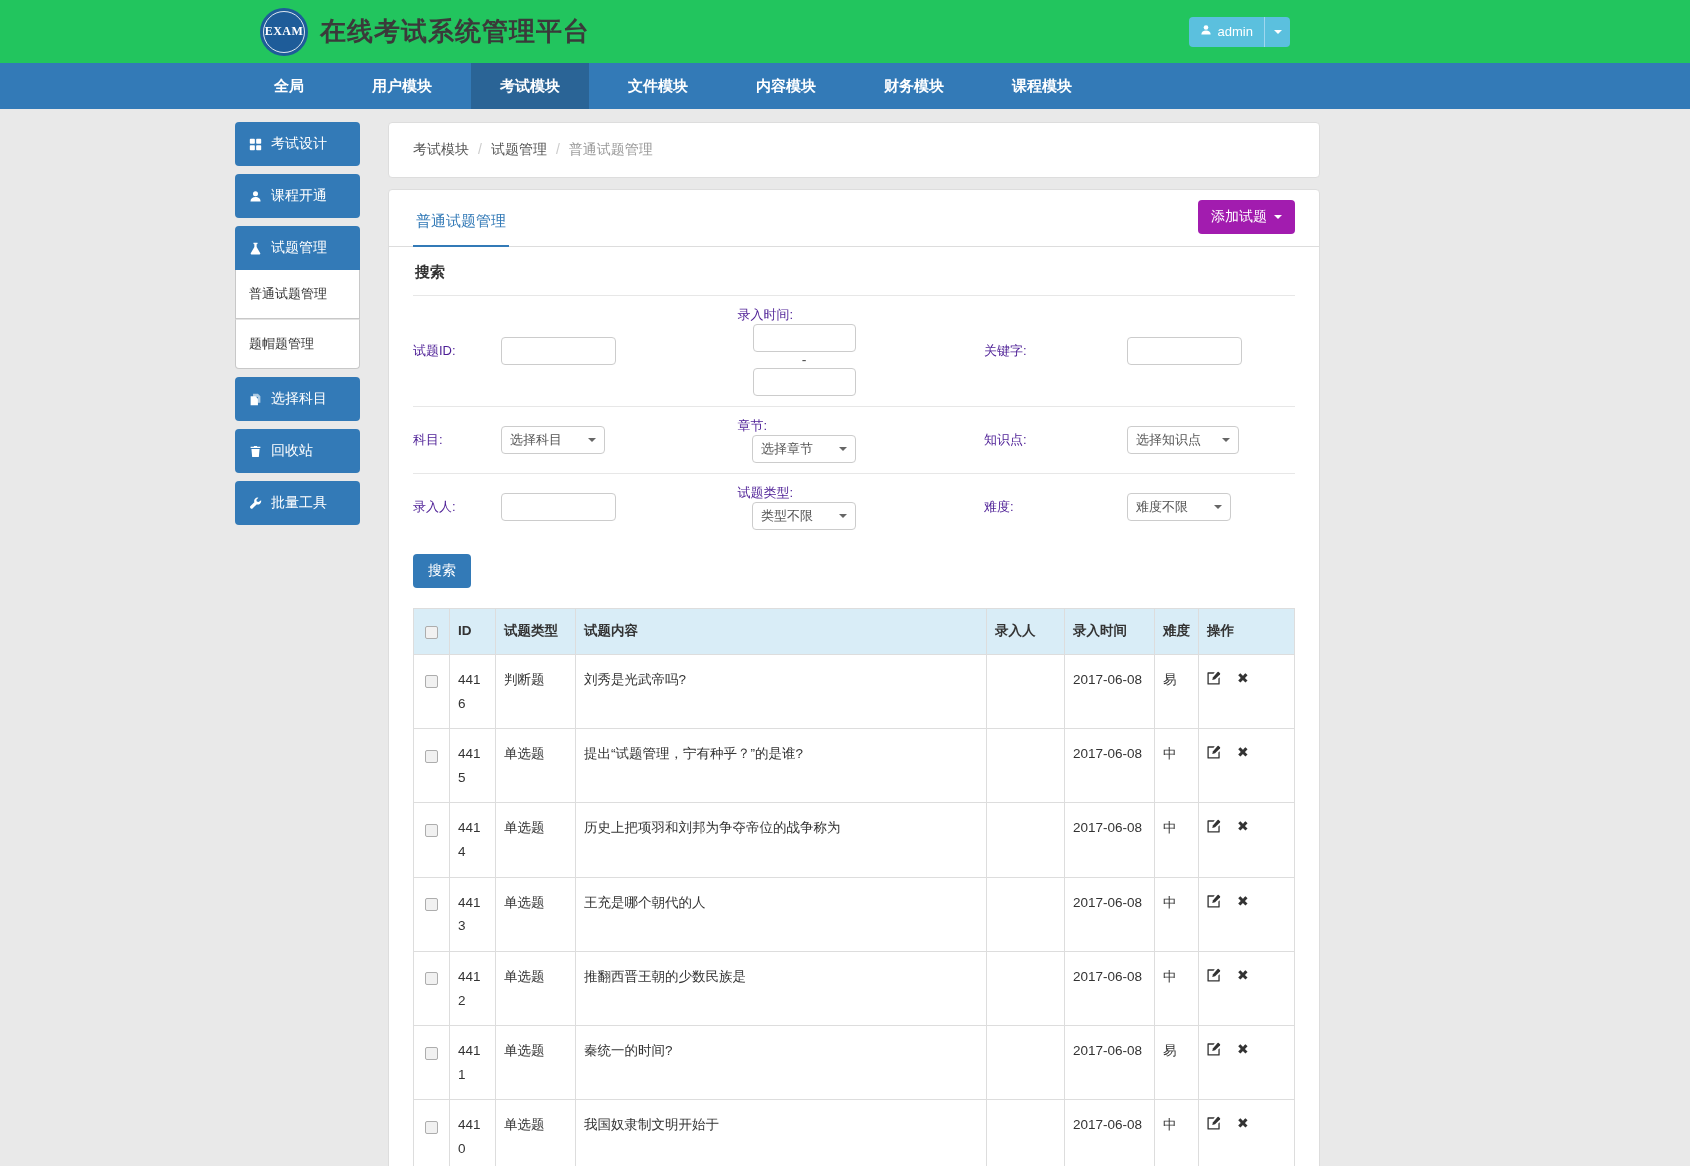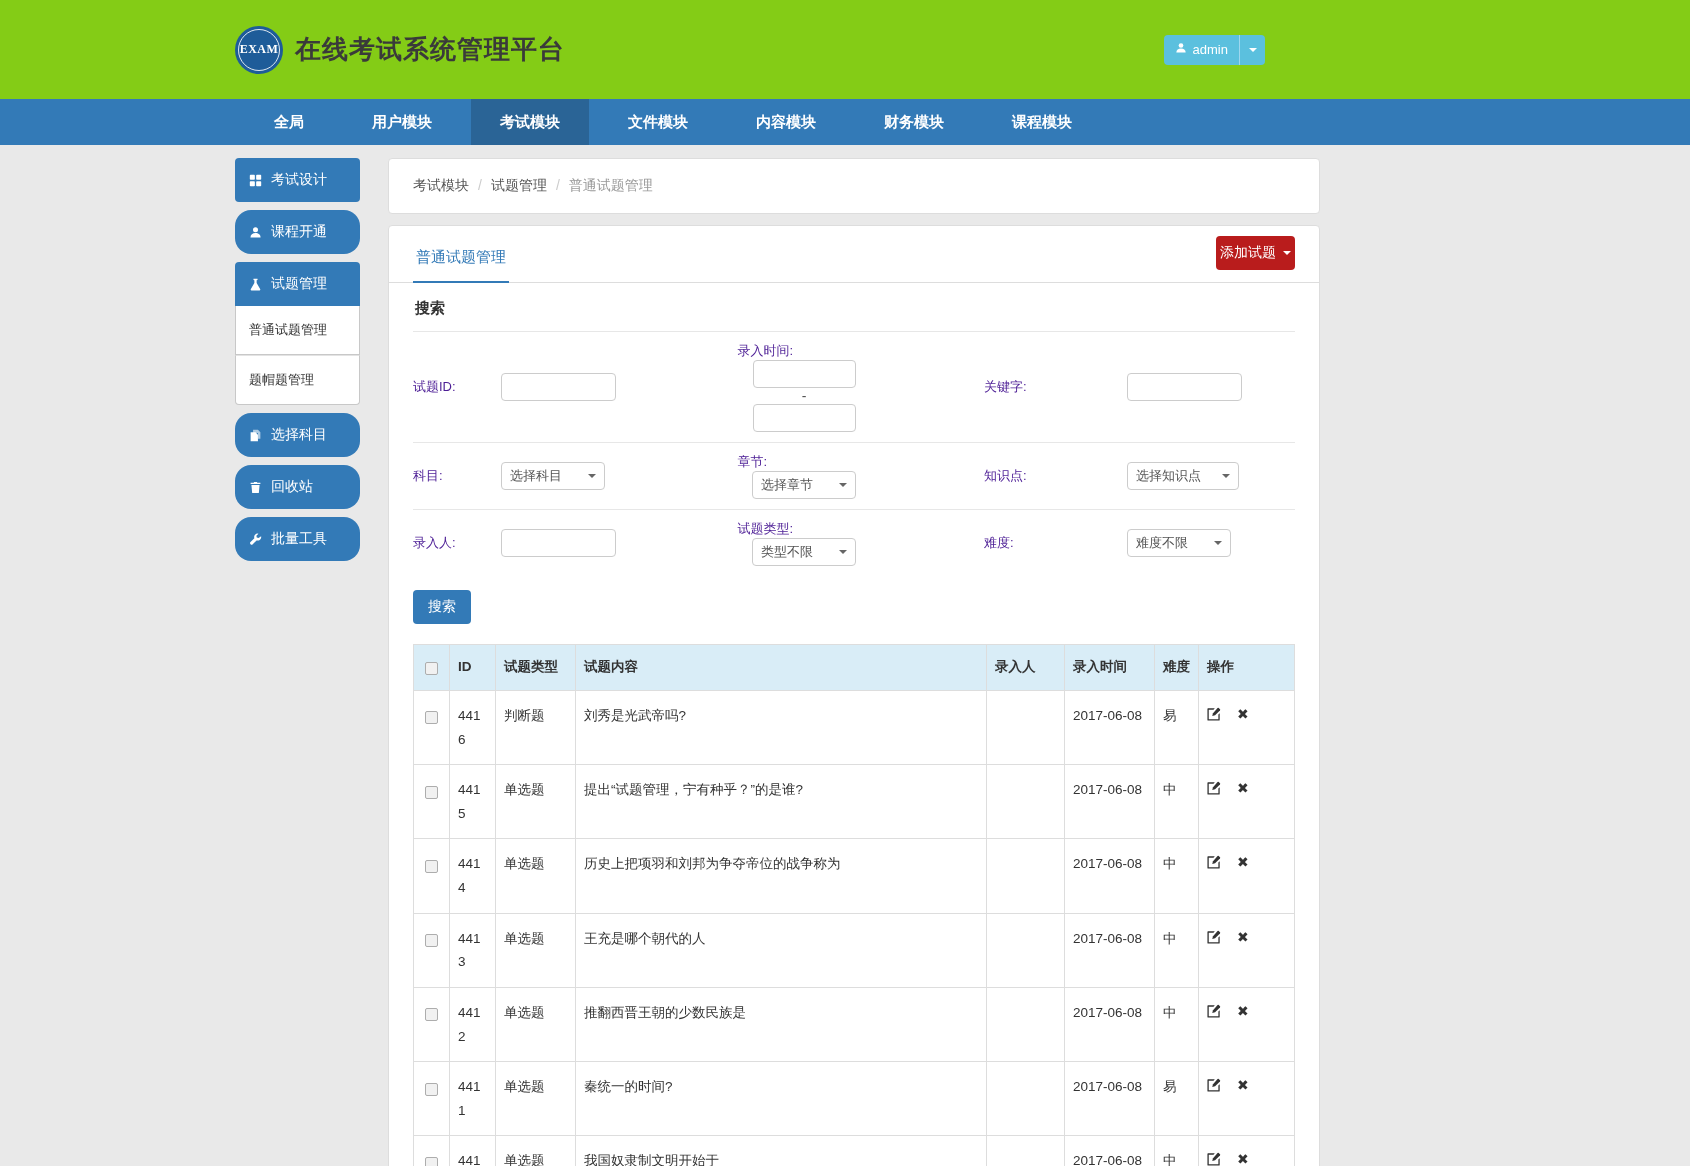--- a/index.html
+++ b/index.html
@@ -4,21 +4,21 @@
 <style>
   * { box-sizing: border-box; margin: 0; padding: 0; }
   html,body { width:1690px; height:1166px; overflow:hidden; }
   body {
     background:#e9e9e9;
     font-family:"Liberation Sans","DejaVu Sans",sans-serif;
     color:#333;
     font-size:14px;
   }
   
-  .topbar { background:#84cc16; height:99px; position:relative; }
+  .topbar { background:#22c55e; height:63px; position:relative;padding-left:25px; }
   .header-inner { margin-left:235px; width:1085px; height:100%; display:flex; align-items:center; position:relative; }
   .brand { display:flex; align-items:center; gap:12px; }
   .logo {
     width:48px; height:48px; border-radius:50%;
     background:#1e5c99; color:#fff; position:relative;
     display:flex; align-items:center; justify-content:center;
     font-size:12px; font-weight:bold; letter-spacing:.5px;
     font-family:"Liberation Serif","DejaVu Serif",serif;
   }
   .logo::before { content:""; position:absolute; inset:3px; border:1px solid rgba(255,255,255,.85); border-radius:50%; }
@@ -39,42 +39,42 @@
   .nav-item.active { background:#2a6496; }
   
   .content-wrap { display:flex; align-items:flex-start; margin:13px 0 0 235px; width:1085px; gap:28px; }
   
   .sidebar-list { width:125px; list-style:none; }
   .side-item { cursor:pointer; }
   .side-item.button {
     background:#337ab7; color:#fff; border-radius:4px;
     padding:13px 13px; font-size:14px; display:flex; align-items:center; gap:9px;
   }
-  .side-item.button:not(:first-child) { margin-top:8px;border-radius:16px; }
+  .side-item.button:not(:first-child) { margin-top:8px; }
   .side-item.button.active { border-radius:4px 4px 0 0; }
   .side-item.subitem {
     background:#fff; border:1px solid #c8c8c8; border-top:none;
     color:#333; padding:15px 13px; font-size:13px;
   }
   .side-item.subitem + .side-item.subitem { border-top:1px solid #e3e3e3; }
   .side-item.subitem:last-child, .side-item.subitem:has(+ .side-item.button) { border-radius:0 0 4px 4px; }
   .side-icon { width:14px; height:14px; display:inline-flex; align-items:center; justify-content:center; color:#fff; flex:none; }
   
   .main-col { flex:1; min-width:0; }
   .breadcrumb-panel { background:#fff; border:1px solid #ddd; border-radius:4px; padding:18px 24px; margin-bottom:11px; }
   .breadcrumb { list-style:none; display:flex; font-size:14px; color:#555; }
   .crumb { cursor:pointer; }
   .crumb + .crumb::before { content:"/"; color:#ccc; margin:0 9px; cursor:default; }
   .crumb.current { color:#999; cursor:default; }
   .main-panel { background:#fff; border:1px solid #ddd; border-radius:4px; padding-bottom:60px; }
   .panel-head { display:flex; justify-content:space-between; align-items:flex-end; padding:4px 24px 0; border-bottom:1px solid #ddd; }
   .tab { color:#337ab7; font-size:15px; padding:18px 3px 14px; border-bottom:2px solid #337ab7; margin-bottom:-1px; cursor:pointer; }
   .add-btn {
-    background:#b91c1c; color:#fff; border:none; border-radius:4px;
-    padding:8px 4px; font-size:14px; cursor:pointer; margin-bottom:12px;
+    background:#a21caf; color:#fff; border:none; border-radius:4px;
+    padding:8px 13px; font-size:14px; cursor:pointer; margin-bottom:12px;
     display:inline-flex; align-items:center; gap:7px;
   }
   
   .search-area { padding:0 24px; }
   .search-title { font-size:15px; font-weight:bold; padding:16px 2px 13px; border-bottom:1px solid #e7e7e7; }
   .f-row { display:flex; align-items:center; padding:10px 0; border-bottom:1px solid #e7e7e7; }
   .f-row:last-of-type { border-bottom:none; }
   .f-group { display:flex; align-items:center; flex:none; }
   .f-group.g1 { width:211px; }
   .f-group.g2 { width:360px;flex-direction:column; }

